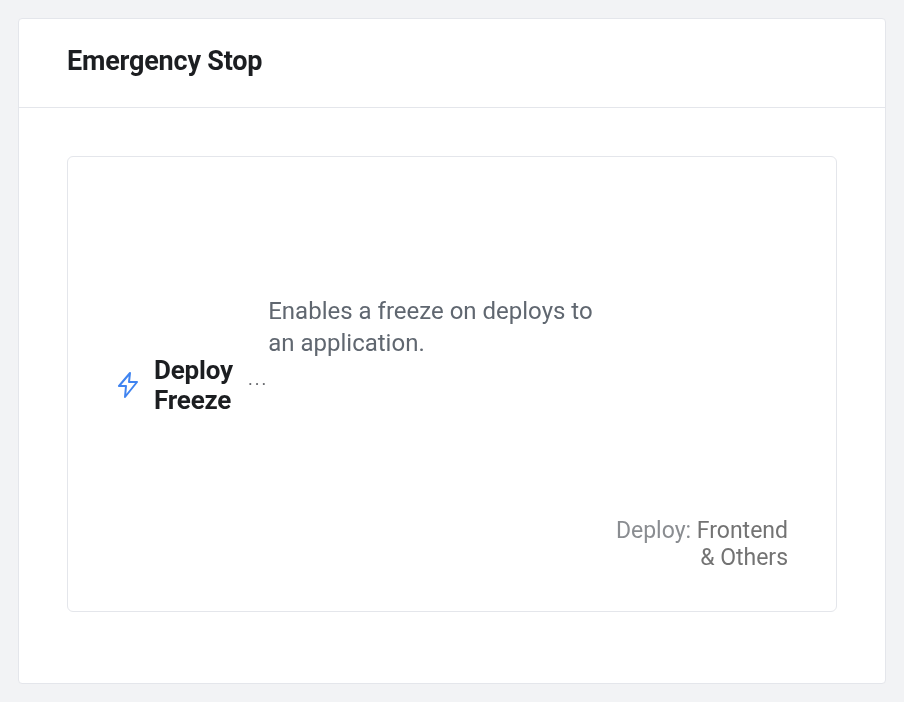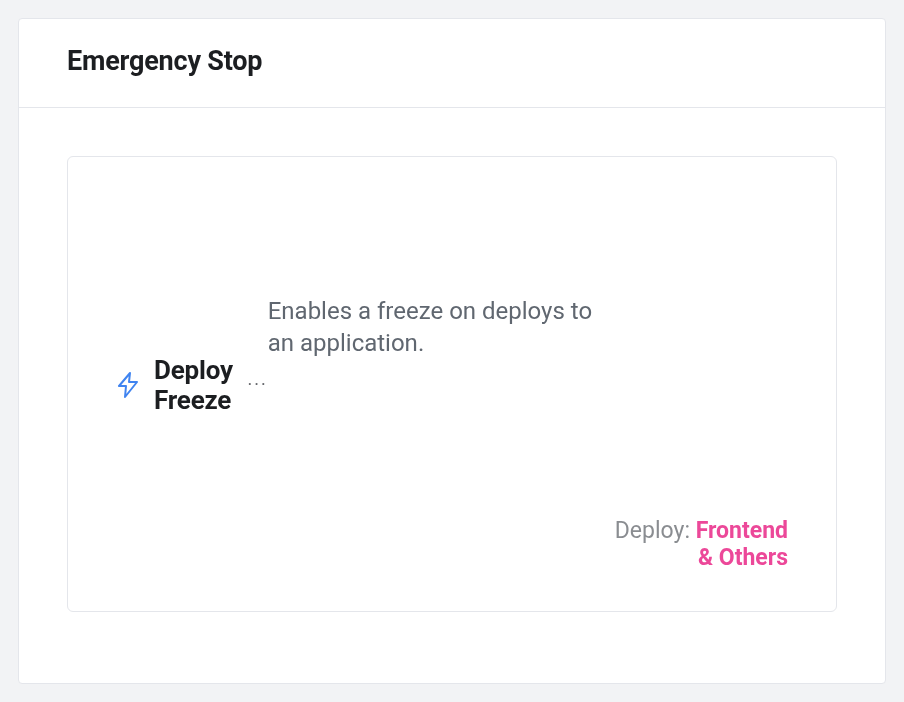--- a/index.html
+++ b/index.html
@@ -79,24 +79,23 @@
     }
     .card-footer {
       margin-top: auto;
       text-align: right;
       font-size: 23px;
     }
     .owner-label {
       color: #8a8d91;
     }
     .owner-link {
-      color: #ec4899;
+      color: #737373;
       text-decoration: none;
       cursor: pointer;
-      font-weight: bold;
     }
   </style>
 </head>
 <body>
 
 <div class="panel">
   <div class="panel-header">
     <h1 class="panel-title">Emergency Stop</h1>
   </div>
   <div class="panel-body">

